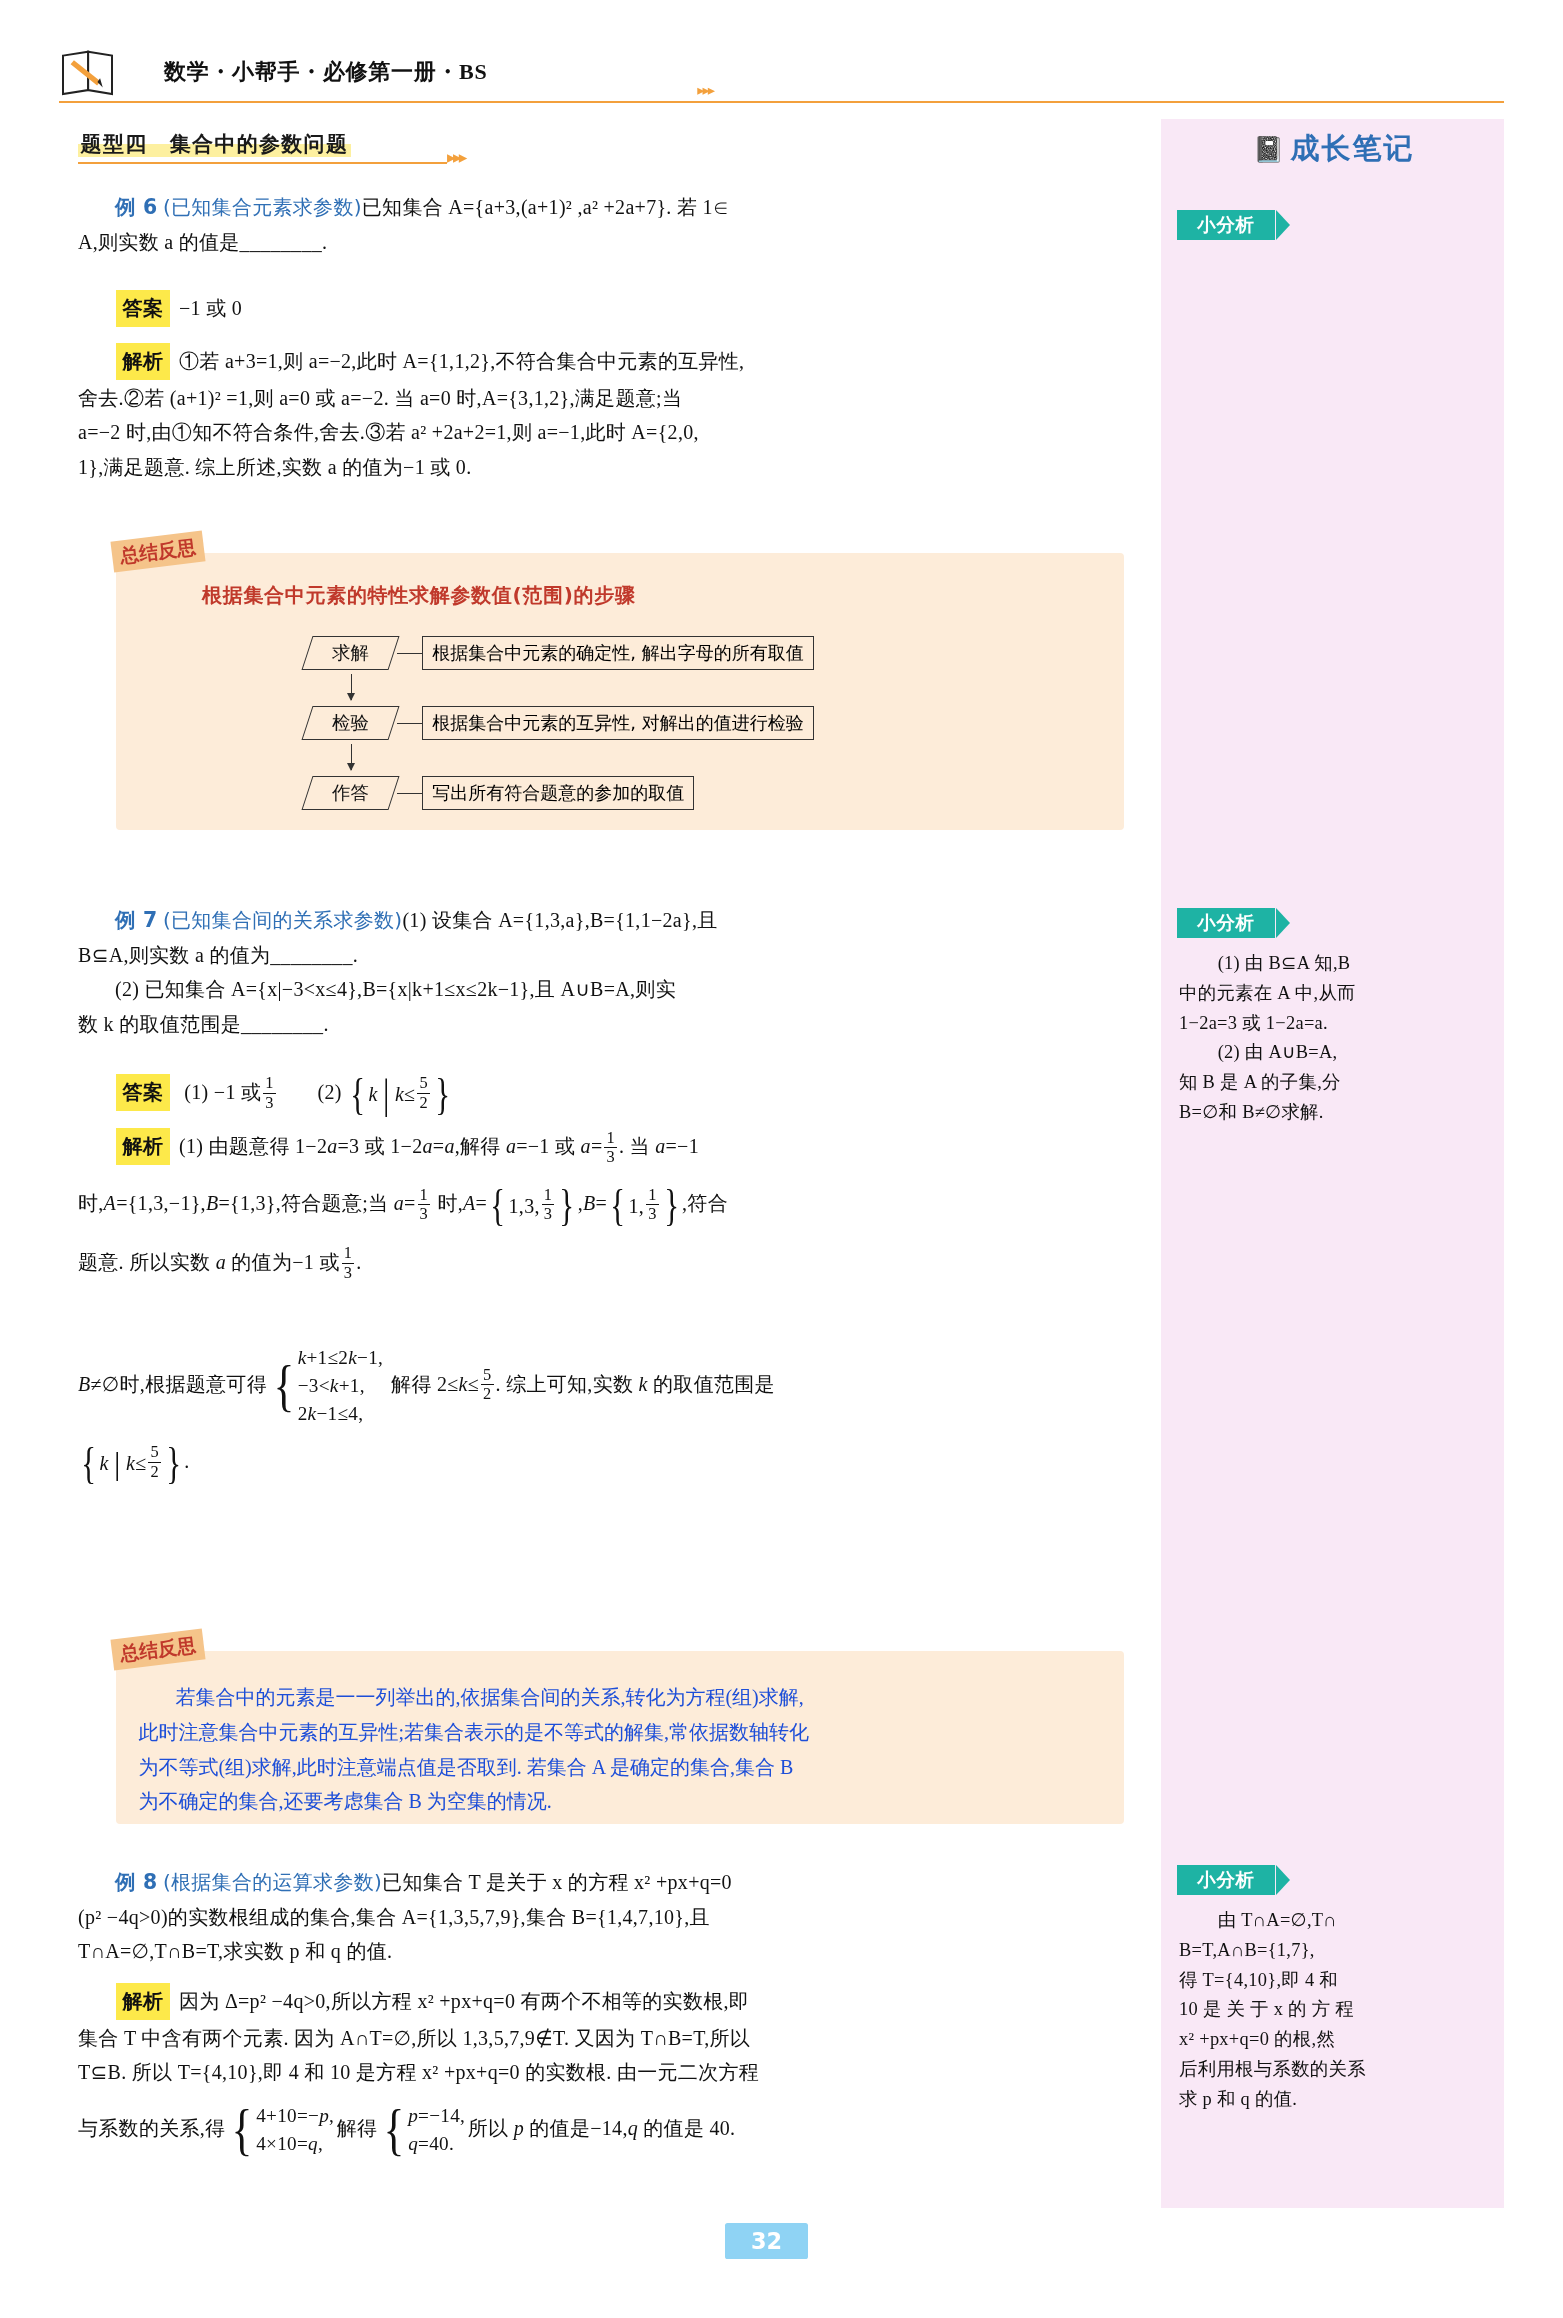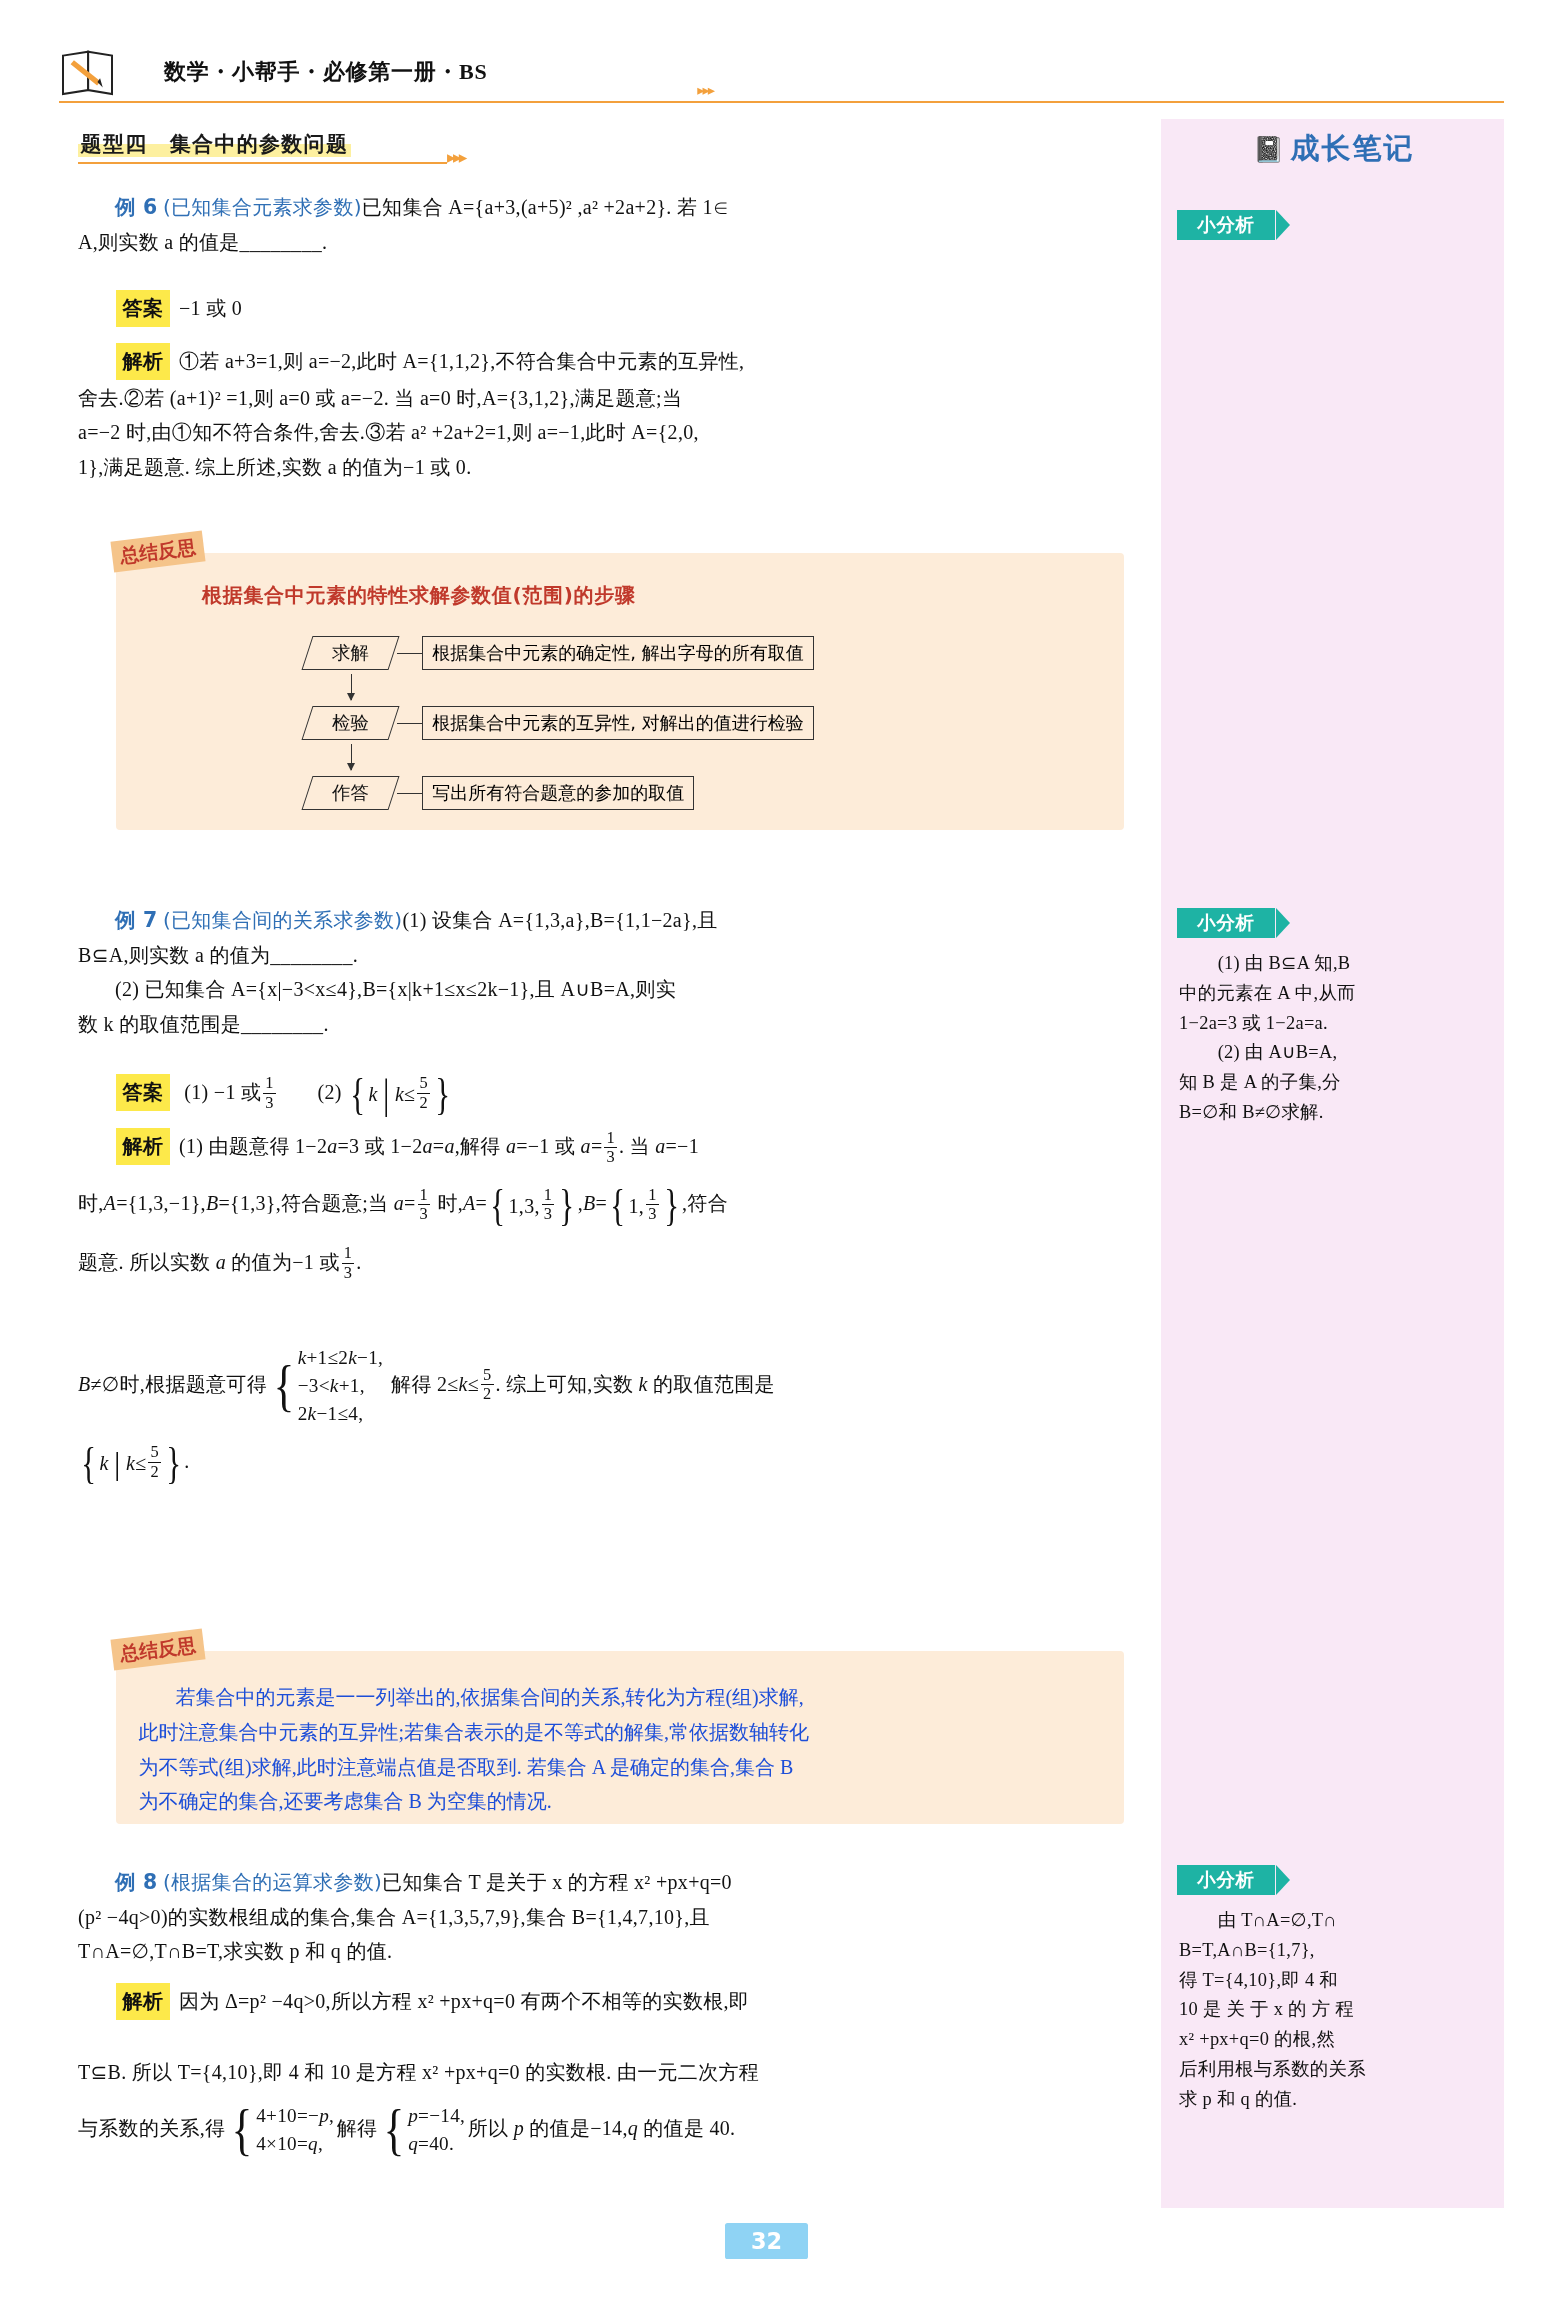--- a/index.html
+++ b/index.html
@@ -299,21 +299,21 @@
   </div>
 
   <div class="section-title">
     <span class="st-text">题型四　集合中的参数问题</span>
     <div class="st-rule"></div>
     <div class="st-arrows">▸▸▸</div>
   </div>
 
   <div class="body-text" style="left:78px; top:190px; width:1054px;">
     <span style="display:inline-block; width:37px;"></span><span class="ex-label">例 6</span>
-    <span class="ex-type">(已知集合元素求参数)</span><span>已知集合 A={a+3,(a+5)² ,a² +2a+2}. 若 1∈</span>
+    <span class="ex-type">(已知集合元素求参数)</span><span>已知集合 A={a+3,(a+1)² ,a² +2a+7}. 若 1∈</span>
     <br>
     <span>A,则实数 a 的值是________.</span>
   </div>
 
   <div class="body-text" style="left:116px; top:290px; width:1015px;">
     <span class="tag-yellow">答案</span><span>−1 或 0</span>
   </div>
 
   <div class="body-text" style="left:116px; top:343px; width:1016px;">
     <span class="tag-yellow">解析</span><span>①若 a+3=1,则 a=−2,此时 A={1,1,2},不符合集合中元素的互异性,</span>
@@ -413,21 +413,21 @@
     <span style="display:inline-block; width:37px;"></span><span class="ex-label">例 8</span>
     <span class="ex-type">(根据集合的运算求参数)</span><span>已知集合 T 是关于 x 的方程 x² +px+q=0</span><br>
     <span>(p² −4q&gt;0)的实数根组成的集合,集合 A={1,3,5,7,9},集合 B={1,4,7,10},且</span><br>
     <span>T∩A=∅,T∩B=T,求实数 p 和 q 的值.</span>
   </div>
 
   <div class="body-text" style="left:116px; top:1983px; width:1016px;">
     <span class="tag-yellow">解析</span><span>因为 Δ=p² −4q&gt;0,所以方程 x² +px+q=0 有两个不相等的实数根,即</span>
   </div>
   <div class="body-text" style="left:78px; top:2021px; width:1067px;">
-    <br>
+    <span>集合 T 中含有两个元素. 因为 A∩T=∅,所以 1,3,5,7,9∉T. 又因为 T∩B=T,所以</span><br>
     <span>T⊆B. 所以 T={4,10},即 4 和 10 是方程 x² +px+q=0 的实数根. 由一元二次方程</span><br>
   </div>
   <div class="body-text" style="left:78px; top:2102px; width:1067px;">
     与系数的关系,得<span class="brace-sys">
         <span class="brace">{</span>
         <span class="rows">4+10=−<span class="it">p</span>,<br>4×10=<span class="it">q</span>,</span>
       </span>解得<span class="brace-sys">
         <span class="brace">{</span>
         <span class="rows"><span class="it">p</span>=−14,<br><span class="it">q</span>=40.</span>
       </span>所以 <span class="it">p</span> 的值是−14,<span class="it">q</span> 的值是 40.

